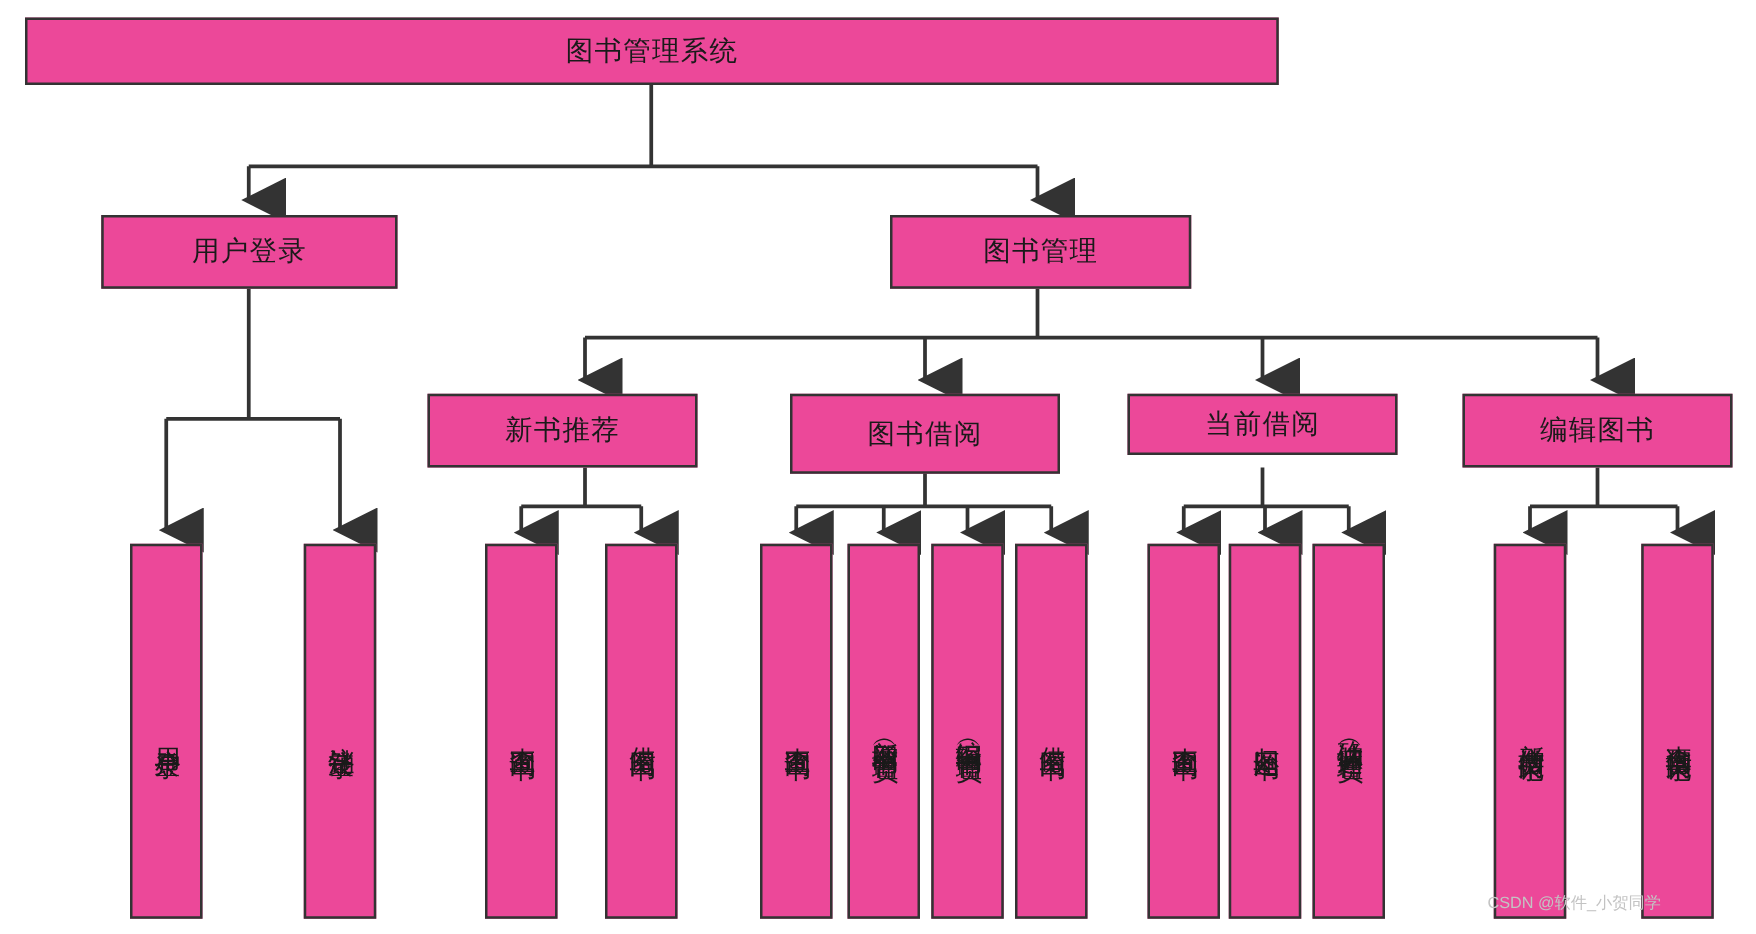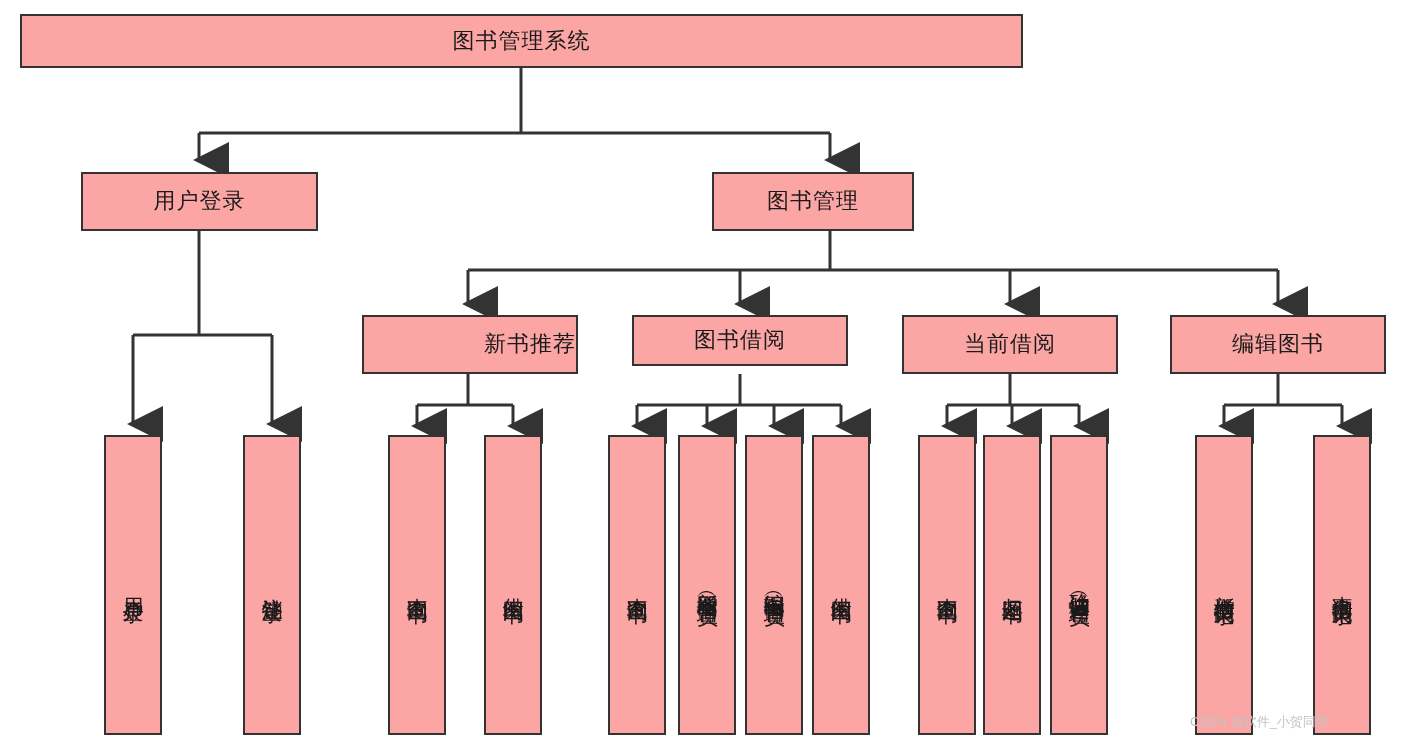--- a/index.html
+++ b/index.html
@@ -22,21 +22,21 @@
     position: absolute;
     left: 0;
     top: 0;
     width: 1405px;
     height: 747px;
     pointer-events: none;
   }
   .node {
     position: absolute;
     box-sizing: border-box;
-    background: #fca5a5;
+    background: #ec4899;
     border: 2px solid #333333;
     display: flex;
     align-items: center;
     justify-content: center;
     color: #1a1a1a;
     z-index: 2;
   }
   .node.horiz {
     font-size: 22px;
     letter-spacing: 1px;
@@ -124,31 +124,31 @@
     </g>
   </svg>
 
   <div class="node horiz" style="left:20px; top:14px; width:1003px; height:54px;">
     <span>图书管理系统</span>
   </div>
 
   <div class="node horiz" style="left:81px; top:172px; width:237px; height:59px;">
     <span>用户登录</span>
   </div>
-  <div class="node horiz" style="left:712px; top:172px; width:202px; height:59px;">
+  <div class="node horiz" style="left:712px; top:172px; width:241px; height:59px;">
     <span>图书管理</span>
   </div>
 
-  <div class="node horiz" style="left:362px; top:315px; width:216px; height:59px;justify-content:flex-end;">
+  <div class="node horiz" style="left:342px; top:315px; width:216px; height:59px;">
     <span>新书推荐</span>
   </div>
-  <div class="node horiz" style="left:632px; top:315px; width:216px; height:51px;">
+  <div class="node horiz" style="left:632px; top:315px; width:216px; height:64px;">
     <span>图书借阅</span>
   </div>
-  <div class="node horiz" style="left:902px; top:315px; width:216px; height:59px;">
+  <div class="node horiz" style="left:902px; top:315px; width:216px; height:49px;">
     <span>当前借阅</span>
   </div>
   <div class="node horiz" style="left:1170px; top:315px; width:216px; height:59px;">
     <span>编辑图书</span>
   </div>
 
   <div class="node vert" style="left:104px; top:435px; width:58px; height:300px;">
     <span class="vlabel">用户登录</span>
   </div>
   <div class="node vert" style="left:243px; top:435px; width:58px; height:300px;">

